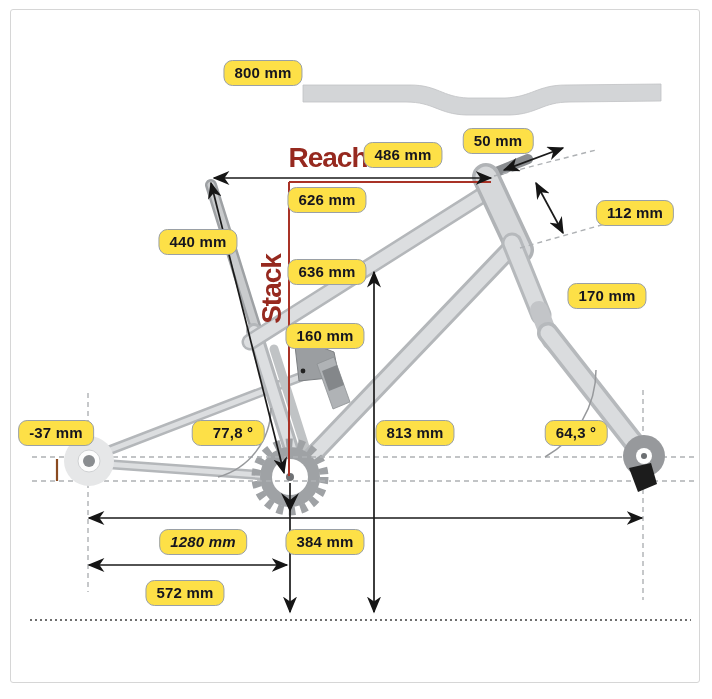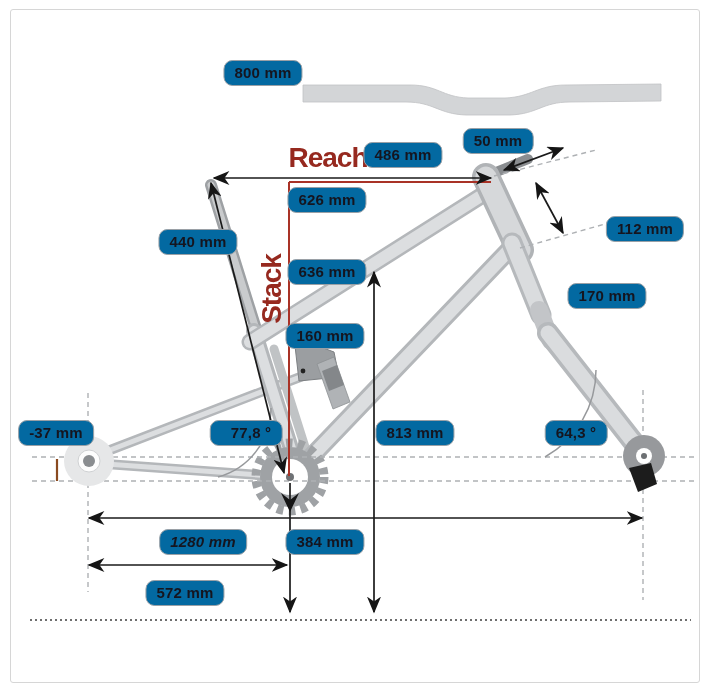--- a/index.html
+++ b/index.html
@@ -2,21 +2,21 @@
 <html><head>
 <meta charset="utf-8">
 <style>
   html,body{margin:0;padding:0;background:#ffffff;}
   body{width:712px;height:699px;position:relative;font-family:"Liberation Sans",sans-serif;overflow:hidden;}
   .frame-border{position:absolute;left:10px;top:9px;width:688px;height:672px;border:1px solid #d6d6d6;border-radius:3px;}
   svg{position:absolute;left:0;top:0;}
   .pill{
     position:absolute;
     transform:translate(-50%,-50%);
-    background:#0369a1;
+    background:#fde047;
     border:1.5px solid #9aa0a6;
     border-radius:9px;
     padding:3px 10px 4px 10px;
     font-size:15px;
     font-weight:bold;
     color:#15151f;
     white-space:nowrap;
     letter-spacing:0.2px;
     z-index:5;
   }
@@ -154,24 +154,24 @@
   <path d="M290,512 L281,493 L290,500 L299,493 Z" fill="#151515"></path>
 </svg>
 
 <div class="axis-word" style="left:328px;top:158px;">Reach</div>
 <div class="axis-word vertical" style="left:272px;top:289px;">Stack</div>
 
 <div class="pill" style="left:263px;top:73px;">800 mm</div>
 <div class="pill" style="left:498px;top:141px;">50 mm</div>
 <div class="pill" style="left:403px;top:155px;">486 mm</div>
 <div class="pill" style="left:327px;top:200px;">626 mm</div>
-<div class="pill" style="left:635px;top:229px;margin-left:10px;">112 mm</div>
+<div class="pill" style="left:635px;top:213px;">112 mm</div>
 <div class="pill" style="left:198px;top:242px;">440 mm</div>
 <div class="pill" style="left:327px;top:272px;">636 mm</div>
 <div class="pill" style="left:607px;top:296px;">170 mm</div>
 <div class="pill" style="left:325px;top:336px;">160 mm</div>
 <div class="pill" style="left:56px;top:433px;">-37 mm</div>
-<div class="pill" style="left:246px;top:433px;padding-left:20px;">77,8 °</div>
+<div class="pill" style="left:228px;top:433px;padding-left:20px;">77,8 °</div>
 <div class="pill" style="left:415px;top:433px;">813 mm</div>
 <div class="pill" style="left:576px;top:433px;">64,3 °</div>
 <div class="pill" style="left:203px;top:542px;font-style:italic;">1280 mm</div>
 <div class="pill" style="left:325px;top:542px;">384 mm</div>
 <div class="pill" style="left:185px;top:593px;">572 mm</div>
 
 </body></html>

